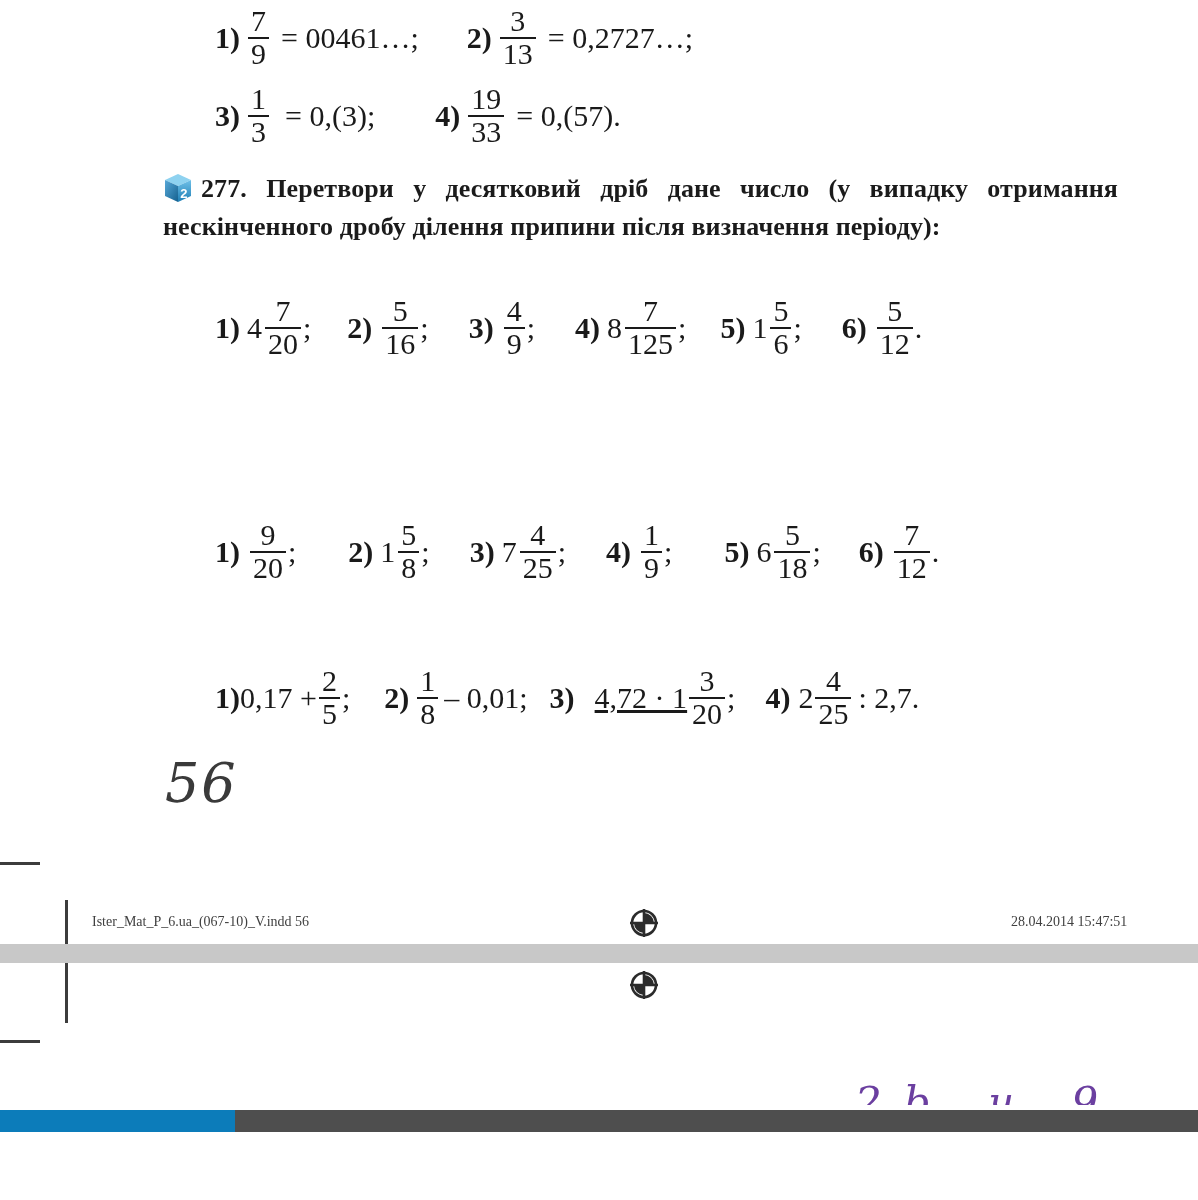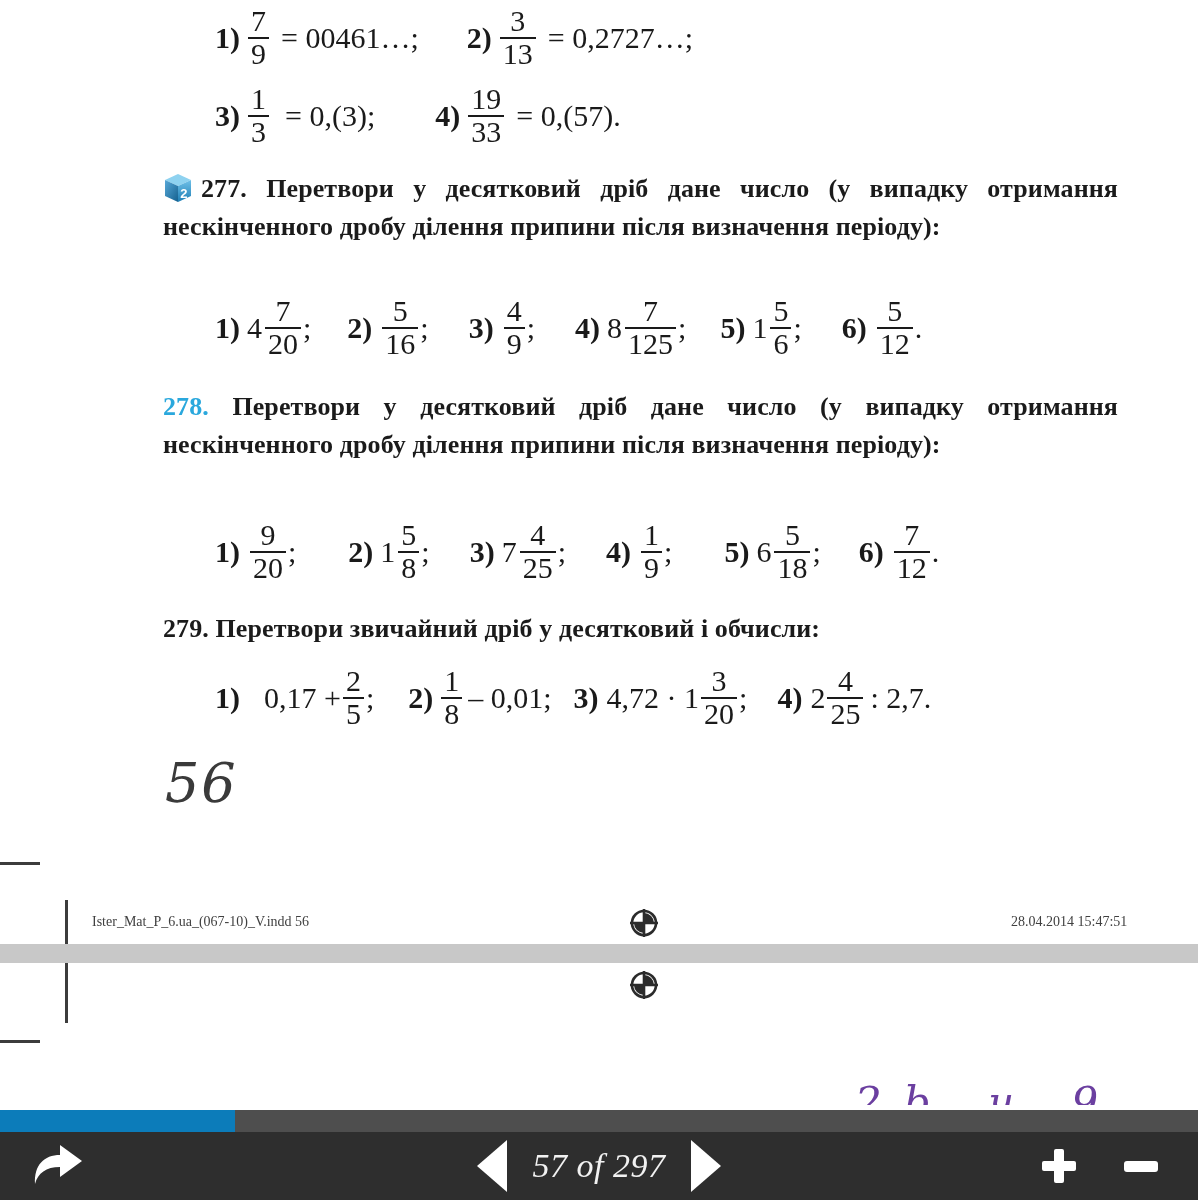--- a/index.html
+++ b/index.html
@@ -178,24 +178,20 @@
         <span class="lbl">6)</span>
         <span class="whole" style="margin-left:7px;"></span>
         <span class="frac">
           <span class="t">5</span>
           <span class="b">12</span>
         </span>
         <span>.</span>
       </div>
     </div>
 
-    <div class="blk para just" style="left:163px;top:388px;width:955px;">
-      <span class="exnum cyan" style="color: rgb(42, 168, 221);">278.</span>
-      <span>Перетвори у десятковий дріб дане число (у випадку отримання нескінченного дробу ділення припини після визначення періоду):</span>
-    </div>
 
     <div class="blk" style="left:215px;top:520px;font-size:30px;">
       <div class="row">
         <span class="lbl">1)</span>
         <span class="whole" style="margin-left:7px;"></span>
         <span class="frac">
           <span class="t">9</span>
           <span class="b">20</span>
         </span>
         <span>;</span>
@@ -235,44 +231,40 @@
         <span class="lbl">6)</span>
         <span class="whole" style="margin-left:7px;"></span>
         <span class="frac">
           <span class="t">7</span>
           <span class="b">12</span>
         </span>
         <span>.</span>
       </div>
     </div>
 
-    <div class="blk para" style="left:163px;top:610px;width:960px;">
-      <span class="exnum">279.</span>
-      <span>Перетвори звичайний дріб у десятковий і обчисли:</span>
-    </div>
 
     <div class="blk" style="left:215px;top:666px;font-size:30px;">
       <div class="row">
         <span class="lbl">1)</span>
-        <span style="margin-left:24px;">0,17 +</span>
+        <span style="margin-left:0;">0,17 +</span>
         <span class="frac">
           <span class="t">2</span>
           <span class="b">5</span>
         </span>
         <span>;</span>
         <span style="display:inline-block;width:34px;"></span>
         <span class="lbl">2)</span>
         <span class="frac" style="margin-left:8px;">
           <span class="t">1</span>
           <span class="b">8</span>
         </span>
         <span style="margin-left:4px;">– 0,01;</span>
         <span style="display:inline-block;width:22px;"></span>
         <span class="lbl">3)</span>
-        <span style="margin-left:8px;">4,72 · 1</span>
+        <span style="margin-left:20px;text-decoration:underline;">4,72 · 1</span>
         <span class="frac">
           <span class="t">3</span>
           <span class="b">20</span>
         </span>
         <span>;</span>
         <span style="display:inline-block;width:30px;"></span>
         <span class="lbl">4)</span>
         <span style="margin-left:8px;">2</span>
         <span class="frac">
           <span class="t">4</span>
@@ -310,35 +302,14 @@
     <div class="slug" style="left:92px;top:914px;">Ister_Mat_P_6.ua_(067-10)_V.indd   56</div>
     <div class="slug" style="left:1011px;top:914px;">28.04.2014   15:47:51</div>
 
     <div class="purple" style="left:855px;top:1078px;font-size:42px;letter-spacing:22px;">2b  ч 9  5</div>
   </div>
 
   <div class="progress-track">
     <div class="progress-fill" id="progressFill" style="width: 19.6%; background: rgb(12, 124, 186);"></div>
   </div>
 
-  <div class="toolbar">
-
-    <div class="tb-left">
-      <span>
-        <svg width="58" height="50" viewBox="0 0 58 50">
-          <path d="M30 6 L52 22 L30 38 V28 C16 28 8 34 5 45 C4 26 14 16 30 16 Z" fill="#ffffff"></path>
-        </svg>
-      </span>
-    </div>
-
-    <div class="tb-center">
-      <span class="tri tri-left"></span>
-      <span class="pagecount">57 of 297</span>
-      <span class="tri tri-right"></span>
-    </div>
-
-    <div class="tb-right">
-      <span class="plusicon"></span>
-      <span class="minusicon"></span>
-    </div>
-  </div>
 
 </div>
 
 </body></html>

